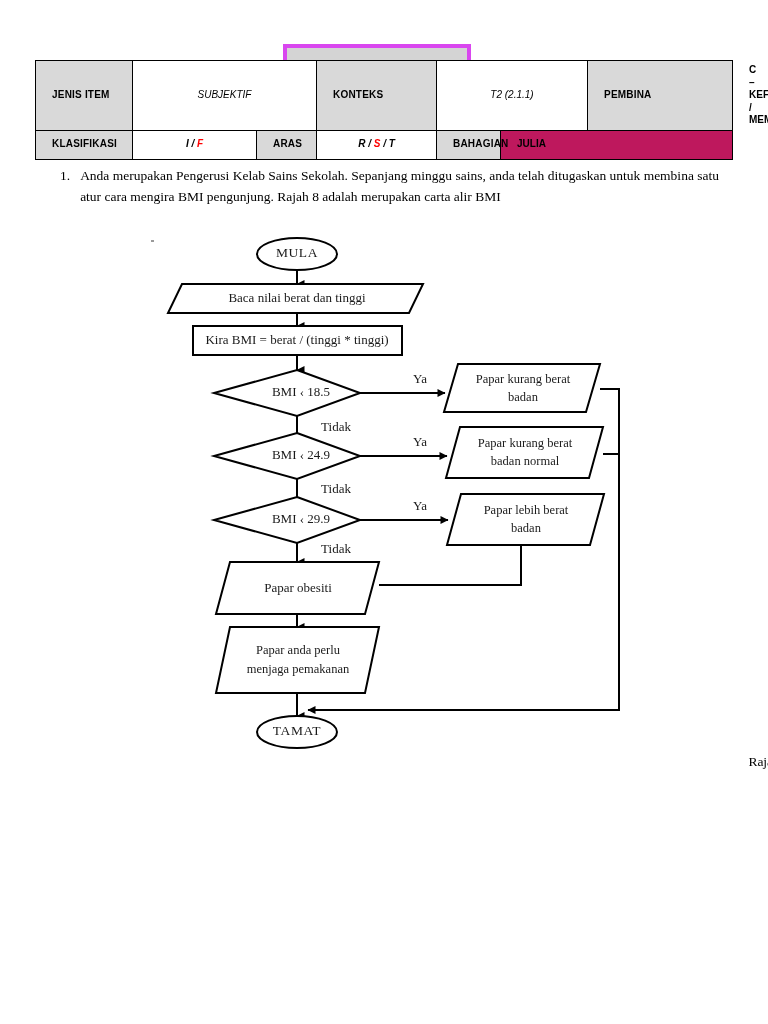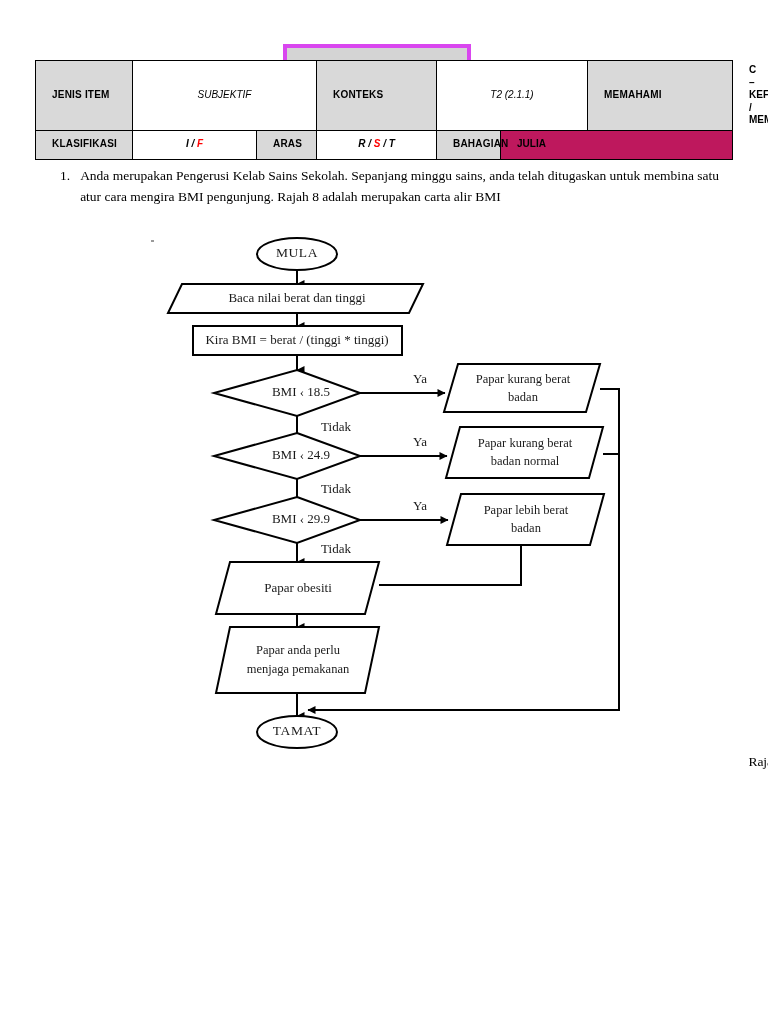--- a/index.html
+++ b/index.html
@@ -176,21 +176,21 @@
     <col style="width:64px">
     <col style="width:87px">
     <col style="width:145px">
   </colgroup>
   <tbody>
     <tr class="row1">
       <td class="lbl">JENIS ITEM</td>
       <td class="val" colspan="3">SUBJEKTIF</td>
       <td class="lbl" colspan="2">KONTEKS</td>
       <td class="val" colspan="2">T2 (2.1.1)</td>
-      <td class="lbl">MEMAHAMI</td>
+      <td class="lbl">PEMBINA</td>
       <td class="val-bold">C –KEFAHAMAN / MEMAHAMI</td>
     </tr>
     <tr class="row2">
       <td class="lbl">KLASIFIKASI</td>
       <td class="val" colspan="2">
         <span class="blk">I</span>
         <span class="blk">/</span>
         <span class="red">F</span>
       </td>
       <td class="lbl">ARAS</td>

